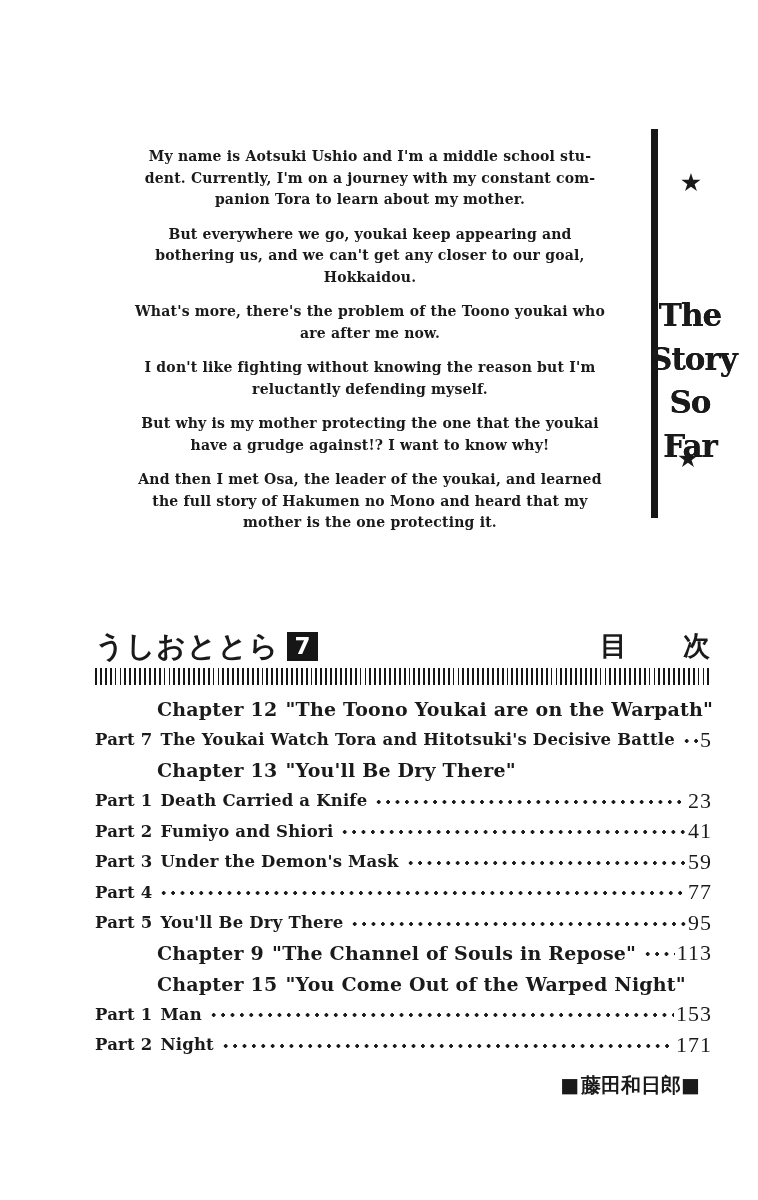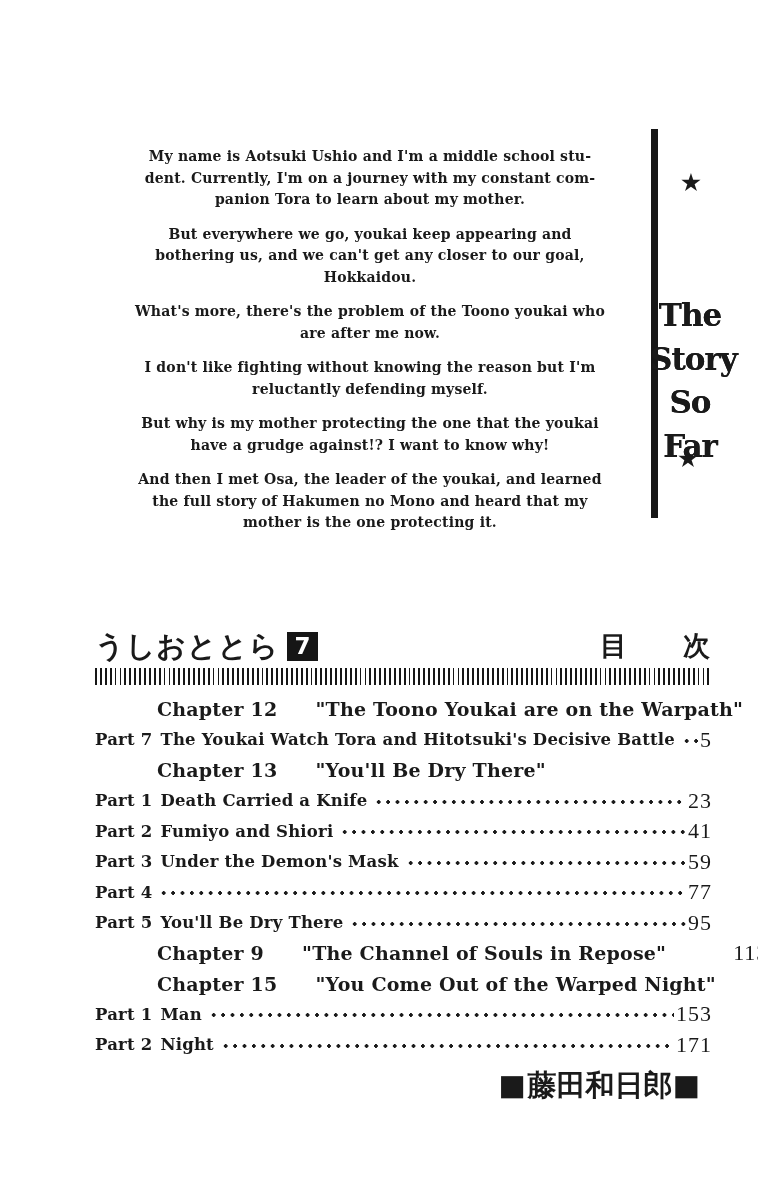--- a/index.html
+++ b/index.html
@@ -116,21 +116,21 @@
     white-space: nowrap;
     letter-spacing: 0.2px;
   }
   .toc-row .title {
     font-weight: 700;
     white-space: nowrap;
     margin-left: 8px;
     letter-spacing: 0.2px;
   }
   .row-part  { font-size: 16.5px; }
-  .row-chapter { font-size: 19px; padding-left: 62px; gap: 30px; }
+  .row-chapter { font-size: 19px; padding-left: 62px; }
   .dot-leader {
     flex: 1;
     align-self: stretch;
     margin: 0 2px 0 5px;
     background-image: radial-gradient(circle, #1a1a1a 1.7px, transparent 1.8px);
     background-size: 9.4px 10px;
     background-repeat: repeat-x;
     background-position: 2px 56%;
   }
   .page-num {
@@ -143,21 +143,21 @@
 
   .author-row {
     position: absolute;
     left: 95px; top: 1071px;
     width: 617px;
     text-align: right;
     padding-right: 10px;
     box-sizing: border-box;
     font-family: "DejaVu Sans", sans-serif;
     font-weight: 700;
-    font-size: 29px;
+    font-size: 20px;
     line-height: 28px;
   }
   .author-row .marker { letter-spacing: 2px; }
 </style>
 </head>
 <body>
 
 <div class="story-text">
   <p>My name is Aotsuki Ushio and I'm a middle school stu-
 dent. Currently, I'm on a journey with my constant com-

